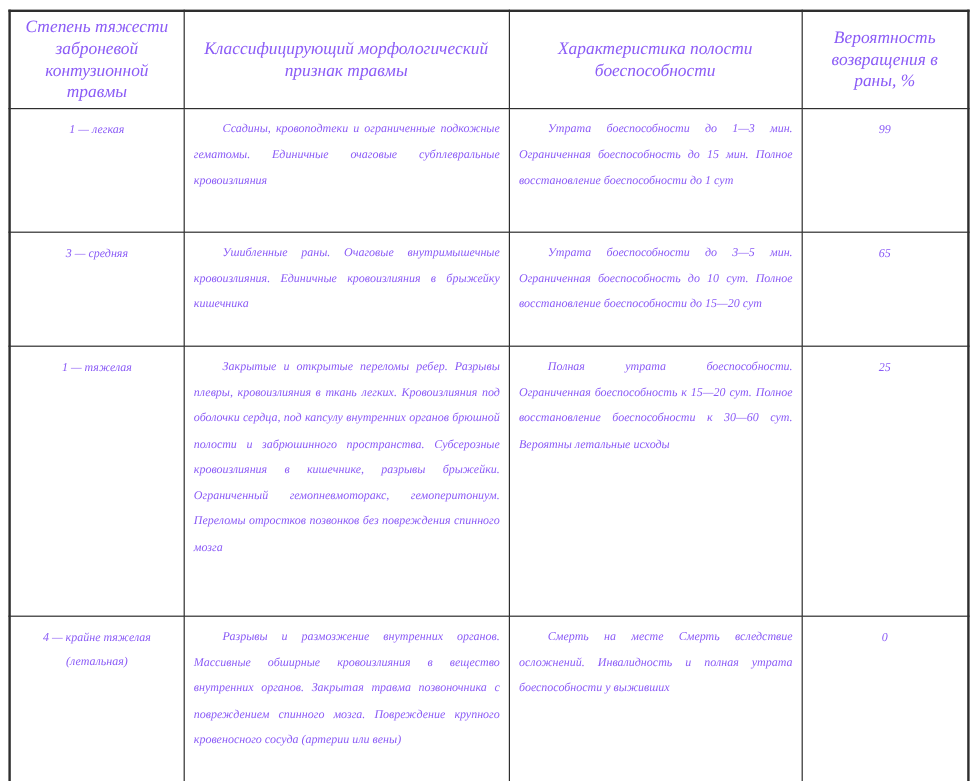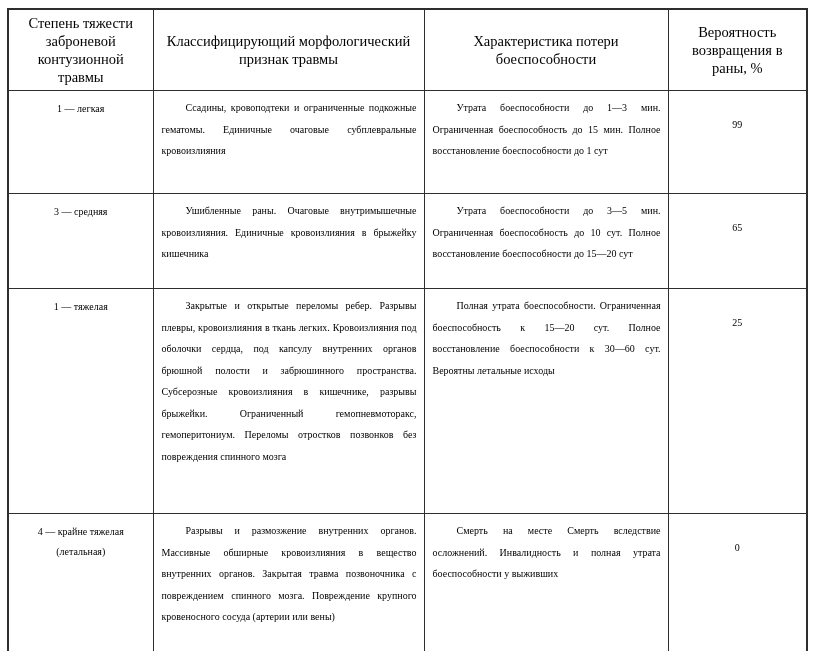--- a/index.html
+++ b/index.html
@@ -7,22 +7,23 @@
     padding: 0;
     background: #ffffff;
   }
   .page {
     width: 813px;
     height: 651px;
     box-sizing: border-box;
     padding: 8px 6px 0 7px;
     background: #ffffff;
     font-family: "Liberation Serif", "DejaVu Serif", serif;
-    color: #000000;
+    color: #8b5cf6;
     overflow: hidden;
+    font-style: italic;
   }
   table.severity {
     border-collapse: collapse;
     table-layout: fixed;
     width: 799px;
     border: 2px solid #2e2e2e;
   }
   .severity th, .severity td {
     border: 1px solid #2e2e2e;
     box-sizing: border-box;
@@ -49,21 +50,21 @@
     text-align: justify;
     text-indent: 24px;
     line-height: 21.5px;
     padding: 6px 7px 4px 8px;
     hyphens: auto;
     margin-top: 14px;
     -webkit-hyphens: auto;
   }
   td.prob {
     text-align: center;
-    padding-top: 24px;
+    padding-top: 8px;
     line-height: 20px;
     margin-top: 40px;
   }
   tr.r-header { height: 62px; }
   tr.r-1 { height: 103px; }
   tr.r-2 { height: 95px; }
   tr.r-3 { height: 225px; }
   tr.r-4 { height: 148px; }
   col.c-grade { width: 145px; }
   col.c-morph { width: 271px; }
@@ -78,21 +79,21 @@
     <colgroup>
       <col class="c-grade">
       <col class="c-morph">
       <col class="c-loss">
       <col class="c-prob">
     </colgroup>
     <thead>
       <tr class="r-header">
         <th>Степень тяжести заброневой контузионной травмы</th>
         <th>Классифицирующий морфологический признак травмы</th>
-        <th>Характеристика потери боеспособности</th>
+        <th>Характеристика полости боеспособности</th>
         <th>Вероятность возвращения в раны, %</th>
       </tr>
     </thead>
     <tbody>
       <tr class="r-1">
         <td class="grade">1 — легкая</td>
         <td class="bodytext">Ссадины, кровоподтеки и ограниченные подкожные гематомы. Единичные очаговые субплевральные кровоизлияния</td>
         <td class="bodytext">Утрата боеспособности до 1—3 мин. Ограниченная боеспособность до 15 мин. Полное восстановление боеспособности до 1 сут</td>
         <td class="prob">99</td>
       </tr>

